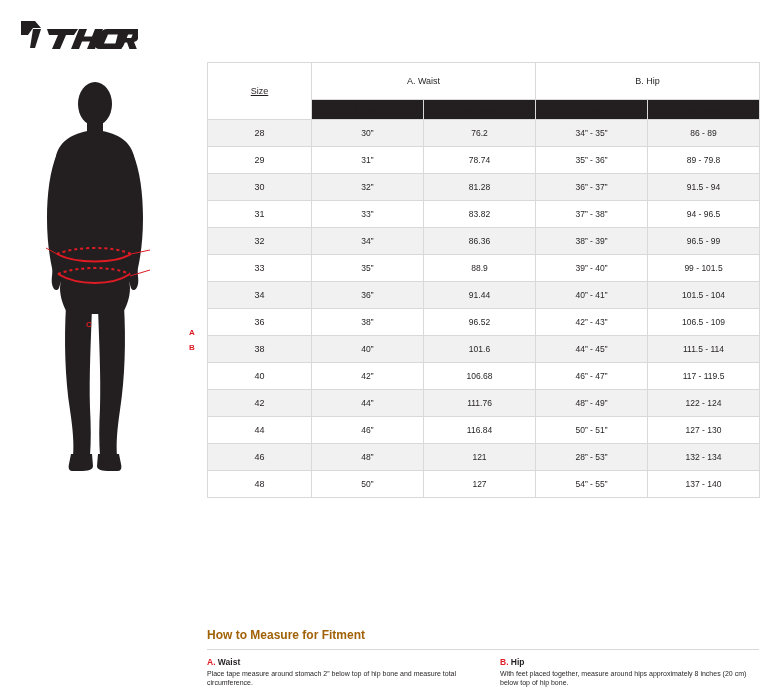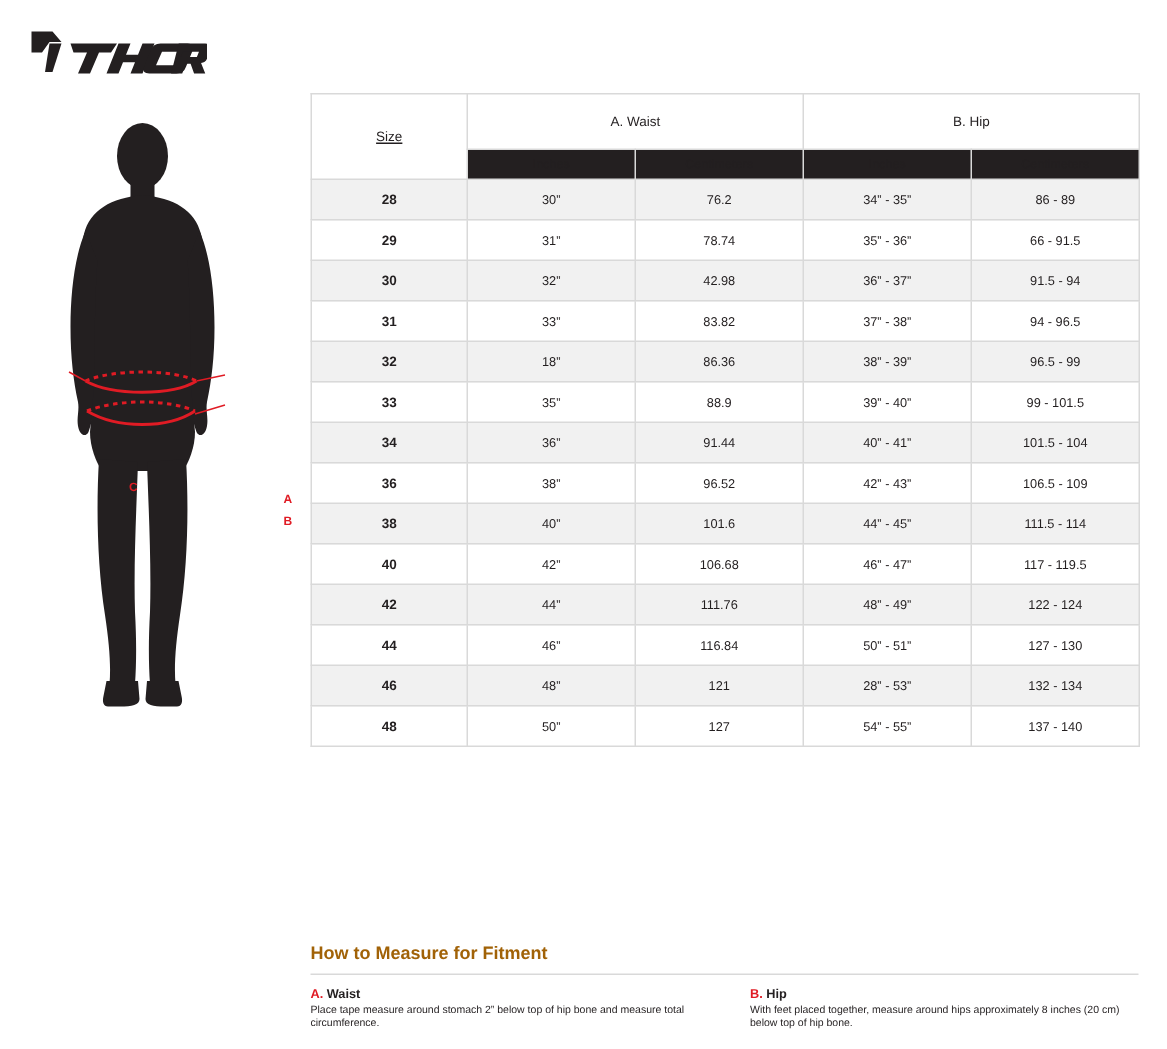--- a/index.html
+++ b/index.html
@@ -95,21 +95,20 @@
     font-weight: 400;
     height: 17px;
     letter-spacing: .2px;
   }
   td {
     height: 24px;
     font-size: 8.5px;
   }
   td.size-cell {
     font-size: 9px;
-    font-weight: bold;
   }
   tr.alt td { background: #f1f1f1; }
 
   
   .footer {
     position: absolute;
     left: 207px;
     top: 628px;
     width: 552px;
   }
@@ -252,39 +251,39 @@
           <td>30”</td>
           <td>76.2</td>
           <td>34” - 35”</td>
           <td>86 - 89</td>
         </tr>
         <tr>
           <td class="size-cell">29</td>
           <td>31”</td>
           <td>78.74</td>
           <td>35” - 36”</td>
-          <td>66 - 91.5</td>
+          <td>89 - 79.8</td>
         </tr>
         <tr class="alt">
           <td class="size-cell">30</td>
           <td>32”</td>
-          <td>42.98</td>
+          <td>81.28</td>
           <td>36” - 37”</td>
           <td>91.5 - 94</td>
         </tr>
         <tr>
           <td class="size-cell">31</td>
           <td>33”</td>
           <td>83.82</td>
           <td>37” - 38”</td>
           <td>94 - 96.5</td>
         </tr>
         <tr class="alt">
           <td class="size-cell">32</td>
-          <td>18”</td>
+          <td>34”</td>
           <td>86.36</td>
           <td>38” - 39”</td>
           <td>96.5 - 99</td>
         </tr>
         <tr>
           <td class="size-cell">33</td>
           <td>35”</td>
           <td>88.9</td>
           <td>39” - 40”</td>
           <td>99 - 101.5</td>

